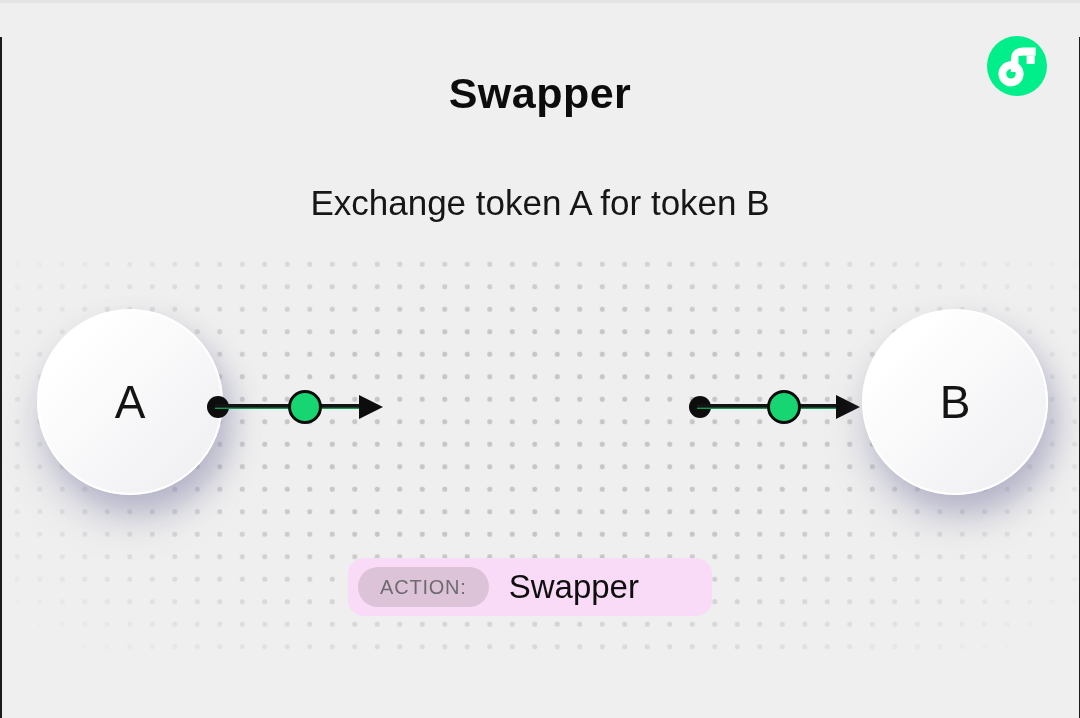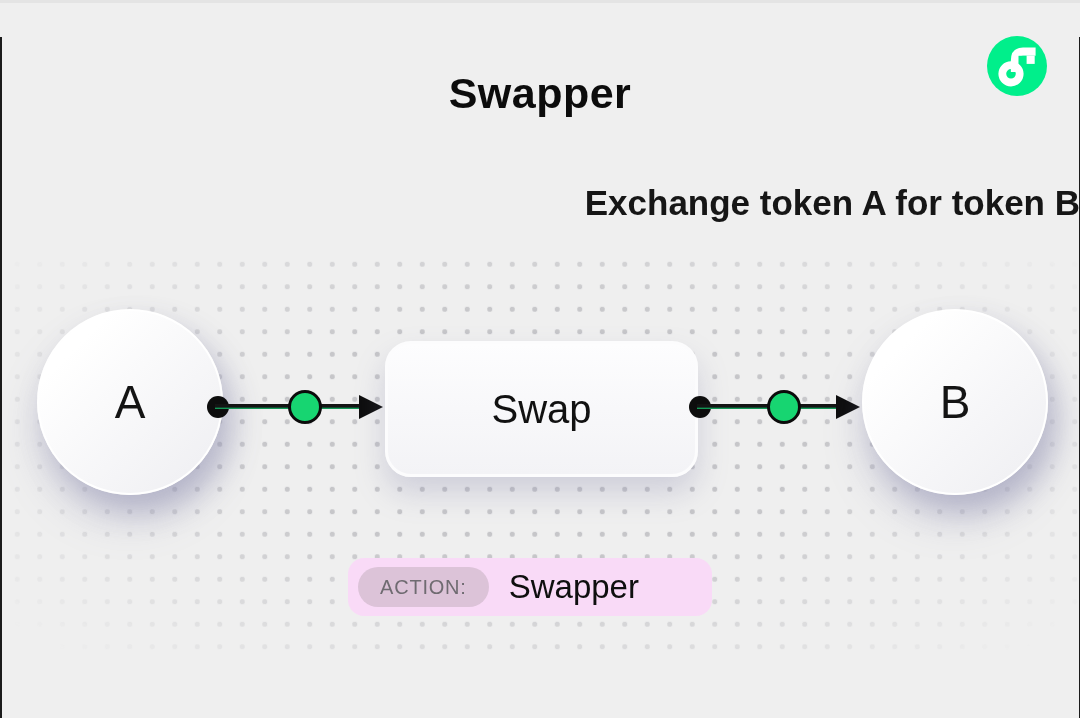--- a/index.html
+++ b/index.html
@@ -32,22 +32,22 @@
   }
 
   .title{
     position:absolute;left:0;right:0;top:66px;
     text-align:center;
     font-size:43px;font-weight:700;color:#0c0c0c;
     letter-spacing:.5px;
   }
   .subtitle{
     position:absolute;left:0;right:0;top:180px;
-    text-align:right;
-    font-size:35px;font-weight:700;color:#161616;
+    text-align:center;
+    font-size:35px;font-weight:400;color:#161616;
   }
 
   .logo{
     position:absolute;top:33px;right:33px;width:60px;height:60px;
   }
 
   
   .token{
     position:absolute;width:182px;height:182px;border-radius:50%;
     background:linear-gradient(135deg,#ffffff 20%,#f1f1f4 85%);
@@ -143,23 +143,20 @@
 
   <div class="token a">
     <span>A</span>
   </div>
 
   <div class="start-dot dot1"></div>
   <div class="conn-line line1"></div>
   <div class="port-dot green1"></div>
   <div class="arrowhead arrow1"></div>
 
-  <div class="swap-box">
-    <span>Swap</span>
-  </div>
 
   <div class="start-dot dot2"></div>
   <div class="conn-line line2"></div>
   <div class="port-dot green2"></div>
   <div class="arrowhead arrow2"></div>
 
   <div class="token b">
     <span>B</span>
   </div>
 

